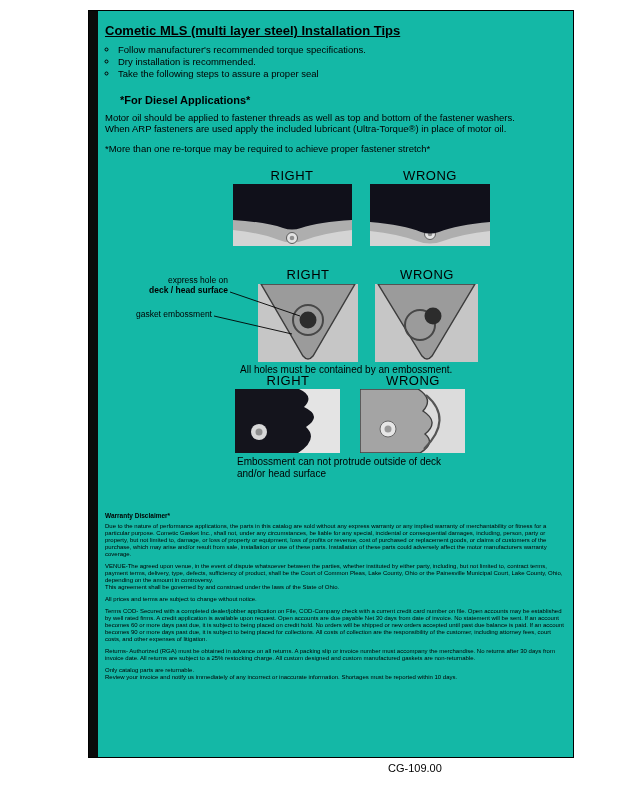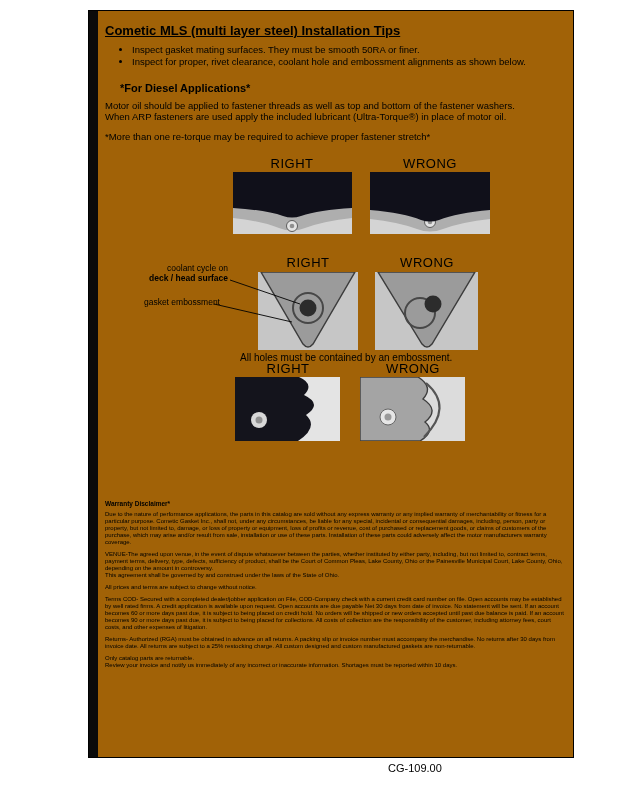--- a/index.html
+++ b/index.html
@@ -2,21 +2,21 @@
 <html><head>
 <meta charset="utf-8">
 <style>
   html,body{margin:0;padding:0;}
   body{
     width:618px;height:800px;background:#ffffff;color:#000;
     font-family:"Liberation Sans",sans-serif;position:relative;overflow:hidden;
   }
   .page-box{
     position:absolute;left:88px;top:10px;width:486px;height:748px;
-    border:1px solid #000;box-sizing:border-box;background:#a16207;
+    border:1px solid #000;box-sizing:border-box;background:#14b8a6;
   }
   .edge-bar{position:absolute;left:0;top:0;width:9px;height:100%;background:#0a0a0a;}
   .content{position:absolute;left:9px;top:0;right:0;bottom:0;overflow:hidden;}
   .title{font-size:13px;font-weight:bold;text-decoration:underline;margin:12px 8px 6px 7px;}
   ul.tips{list-style:circle;margin:0 8px 0 7px;padding:0 0 0 13px;font-size:9.5px;line-height:12px;}
   ul.subtips{list-style:disc;margin:0 8px 0 7px;padding:0 0 0 27px;font-size:9.5px;line-height:12px;}
   .diesel-heading{font-size:11px;font-weight:bold;margin:14px 0 6px 22px;}
   .body-para{font-size:9.5px;line-height:11px;margin:0 12px 9px 7px;white-space:pre-line;}
   .note{}
   .figures{position:relative;height:318px;margin-top:10px;padding-left:11px;}
@@ -33,23 +33,24 @@
 </style>
 </head>
 <body>
 
 <div class="page-box">
   <div class="edge-bar"></div>
   <div class="content">
 
     <h1 class="title">Cometic MLS (multi layer steel) Installation Tips</h1>
 
-    <ul class="subtips">
-      <li>Inspect gasket mating surfaces.  They must be smooth 50RA or finer.</li>
-      <li>Inspect for proper, rivet clearance, coolant hole and embossment alignments as shown below.</li>
+    <ul class="tips">
+      <li>Follow manufacturer's recommended torque specifications.</li>
+      <li>Dry installation is recommended.</li>
+      <li>Take the following steps to assure a proper seal</li>
     </ul>
 
     <h2 class="diesel-heading">*For Diesel Applications*</h2>
     <p class="body-para">Motor oil should be applied to fastener threads as well as top and bottom of the fastener washers.
 When ARP fasteners are used apply the included lubricant (Ultra-Torque®) in place of motor oil.</p>
     <p class="body-para note">*More than one re-torque may be required to achieve proper fastener stretch*</p>
 
     <div class="figures">
 
       <div class="fig-label" style="left:159px;top:4px;">RIGHT</div>
@@ -69,23 +70,23 @@
           <path d="M0,62 L0,47 Q28,50 47,57 Q60,62 73,57 Q92,50 120,47 L120,62 Z" fill="#d4d4d4"></path>
           <circle cx="60" cy="50" r="5.5" fill="#e3e3e3" stroke="#5d5d5d" stroke-width="1"></circle>
           <circle cx="60" cy="50" r="2.3" fill="#8f8f8f"></circle>
           <path d="M0,0 H120 V38 Q87,41 69,48 Q60,51 51,48 Q34,41 0,38 Z" fill="#10101a"></path>
         </svg>
       </div>
 
       <div class="fig-label" style="left:175px;top:103px;">RIGHT</div>
       <div class="fig-label" style="left:294px;top:103px;">WRONG</div>
 
-      <div class="annot" style="left:30px;top:112px;width:100px;">coolant cycle on</div>
+      <div class="annot" style="left:30px;top:112px;width:100px;">express hole on</div>
       <div class="annot" style="left:20px;top:122px;width:110px;font-weight:bold;">deck / head surface</div>
-      <div class="annot" style="left:18px;top:146px;width:104px;">gasket embossment</div>
+      <div class="annot" style="left:10px;top:146px;width:104px;">gasket embossment</div>
 
       <div class="photo" style="left:160px;top:120px;width:100px;height:78px;">
         <svg viewBox="0 0 100 78" preserveAspectRatio="none">
           <rect width="100" height="78" fill="#c6c6c6"></rect>
           <path d="M3,0 H97 L55,72 Q50,78 45,72 Z" fill="#9b9b9b" stroke="#3c3c3c" stroke-width="1.4"></path>
           <circle cx="50" cy="36" r="15" fill="none" stroke="#474747" stroke-width="2"></circle>
           <circle cx="50" cy="36" r="8.5" fill="#2c2c2c"></circle>
         </svg>
       </div>
       <div class="photo" style="left:277px;top:120px;width:103px;height:78px;">
@@ -116,20 +117,22 @@
       </div>
       <div class="photo" style="left:262px;top:225px;width:105px;height:64px;">
         <svg viewBox="0 0 105 64" preserveAspectRatio="none">
           <rect width="105" height="64" fill="#dcdcdc"></rect>
           <path d="M0,0 H58 Q74,10 63,22 Q80,33 65,45 Q76,54 60,64 H0 Z" fill="#a4a4a4" stroke="#3e3e3e" stroke-width="1.4"></path>
           <path d="M66,6 Q94,30 64,60" fill="none" stroke="#555" stroke-width="2.2"></path>
           <circle cx="28" cy="40" r="8" fill="#e6e6e6" stroke="#666" stroke-width="1"></circle>
           <circle cx="28" cy="40" r="3.5" fill="#9a9a9a"></circle>
         </svg>
       </div>
+      <div class="fig-caption" style="left:139px;top:292px;">Embossment can not protrude outside of deck
+and/or head surface</div>
 
     </div>
 
     <div class="legal">
       <p class="legal-head">Warranty Disclaimer*</p>
       <p class="legal-para">Due to the nature of performance applications, the parts in this catalog are sold without any express warranty or any implied warranty of merchantability or fitness for a particular purpose.  Cometic Gasket Inc., shall not, under any circumstances, be liable for any special, incidental or consequential damages, including, person, party or property, but not limited to, damage, or loss of property or equipment, loss of profits or revenue, cost of purchased or replacement goods, or claims of customers of the purchase, which may arise and/or result from sale, installation or use of these parts.  Installation of these parts could adversely affect the motor manufacturers warranty coverage.</p>
       <p class="legal-para">VENUE-The agreed upon venue, in the event of dispute whatsoever between the parties, whether instituted by either party, including, but not limited to, contract terms, payment terms, delivery, type, defects, sufficiency of product, shall be the Court of Common Pleas, Lake County, Ohio or the Painesville Municipal Court, Lake County, Ohio, depending on the amount in controversy.
 This agreement shall be governed by and construed under the laws of the State of Ohio.</p>
       <p class="legal-para">All prices and terms are subject to change without notice.</p>
       <p class="legal-para">Terms COD- Secured with a completed dealer/jobber application on File, COD-Company check with a current credit card number on file.  Open accounts may be established by well rated firms.  A credit application is available upon request.  Open accounts are due payable Net 30 days from date of invoice.  No statement will be sent.  If an account becomes 60 or more days past due, it is subject to being placed on credit hold.  No orders will be shipped or new orders accepted until past due balance is paid.  If an account becomes 90 or more days past due, it is subject to being placed for collections.  All costs of collection are the responsibility of the customer, including attorney fees, court costs, and other expenses of litigation.</p>

